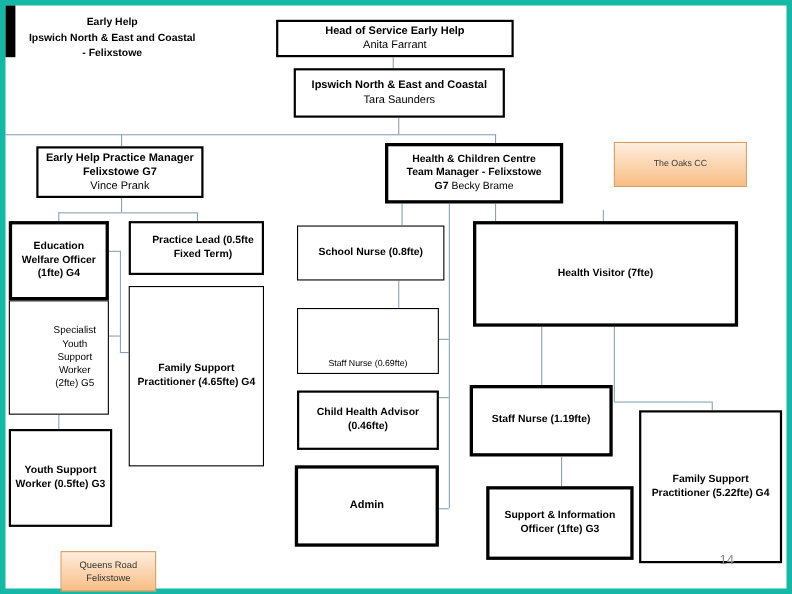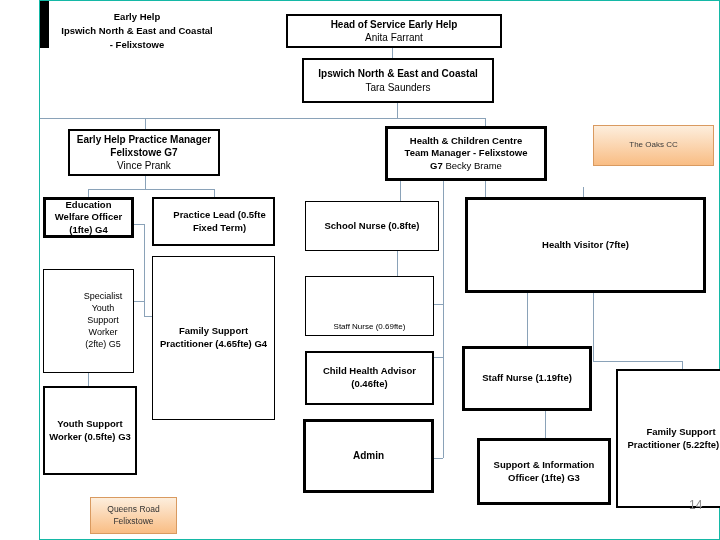--- a/index.html
+++ b/index.html
@@ -1,20 +1,20 @@
 <!DOCTYPE html>
 <html><head>
 <meta charset="utf-8">
 <style>
   html,body{margin:0;padding:0;}
   body{
     width:720px;height:540px;position:relative;background:#ffffff;
     font-family:"Liberation Sans",sans-serif;color:#000;overflow:hidden;
   }
-  .slide{position:absolute;inset:0;border:1px solid #14b8a6;box-sizing:border-box;margin-left:39px;}
+  .slide{position:absolute;inset:0;border:5px solid #14b8a6;box-sizing:border-box;}
   .edge-bar{position:absolute;left:0;top:8;width:9px;height:47px;background:#000;z-index:3;}
   .title{
     position:absolute;left:8px;top:9px;width:178px;text-align:center;
     font-weight:700;font-size:9.5px;line-height:14px;z-index:3;
   }
   .box{
     position:absolute;background:#fff;border:2px solid #000;box-sizing:border-box;
     display:flex;align-items:center;justify-content:center;text-align:center;
     font-weight:700;font-size:9.5px;line-height:1.32;padding:2px 4px;z-index:2;
   }
@@ -106,21 +106,21 @@
     <div>
       <span>Health &amp; Children Centre Team Manager - Felixstowe G7</span>
       <span class="r">Becky Brame</span>
     </div>
   </div>
 
   <div class="box hl f8" style="left:553px;top:124px;width:121px;height:41px;">
     <span>The Oaks CC</span>
   </div>
 
-  <div class="box b3" style="left:3px;top:196px;width:91px;height:41px;">
+  <div class="box b3" style="left:3px;top:196px;width:91px;height:72px;">
     <span>Education Welfare Officer (1fte) G4</span>
   </div>
 
   <div class="box" style="left:112px;top:196px;width:123px;height:49px;padding-left:16px;">
     <span>Practice Lead (0.5fte Fixed Term)</span>
   </div>
 
   <div class="box b15" style="left:265px;top:200px;width:134px;height:50px;">
     <span>School Nurse (0.8fte)</span>
   </div>

